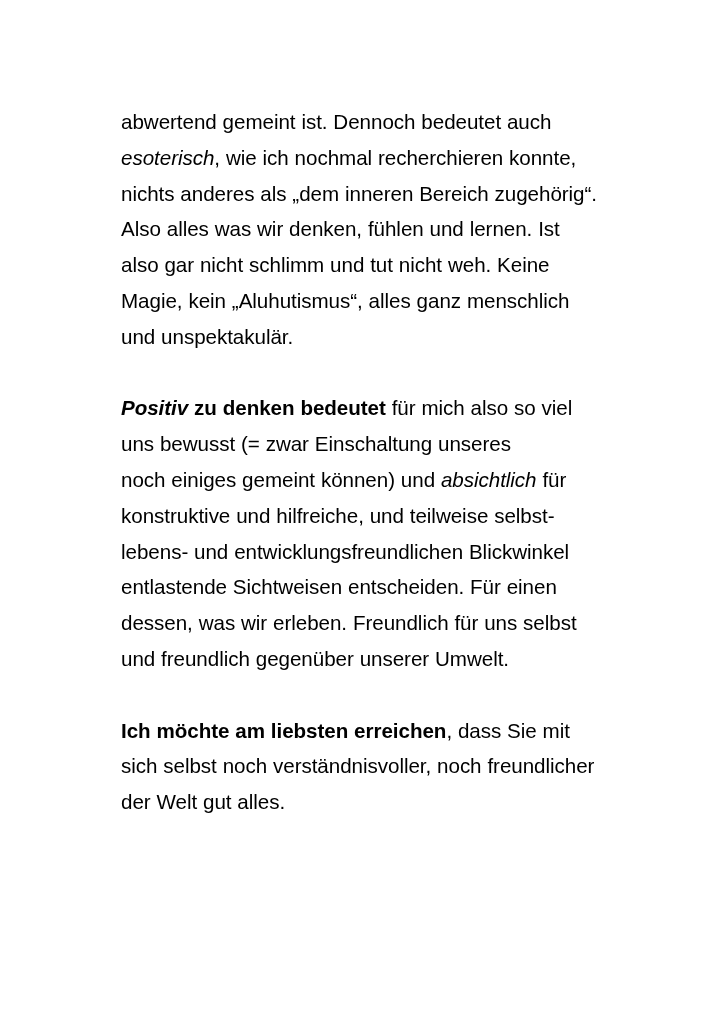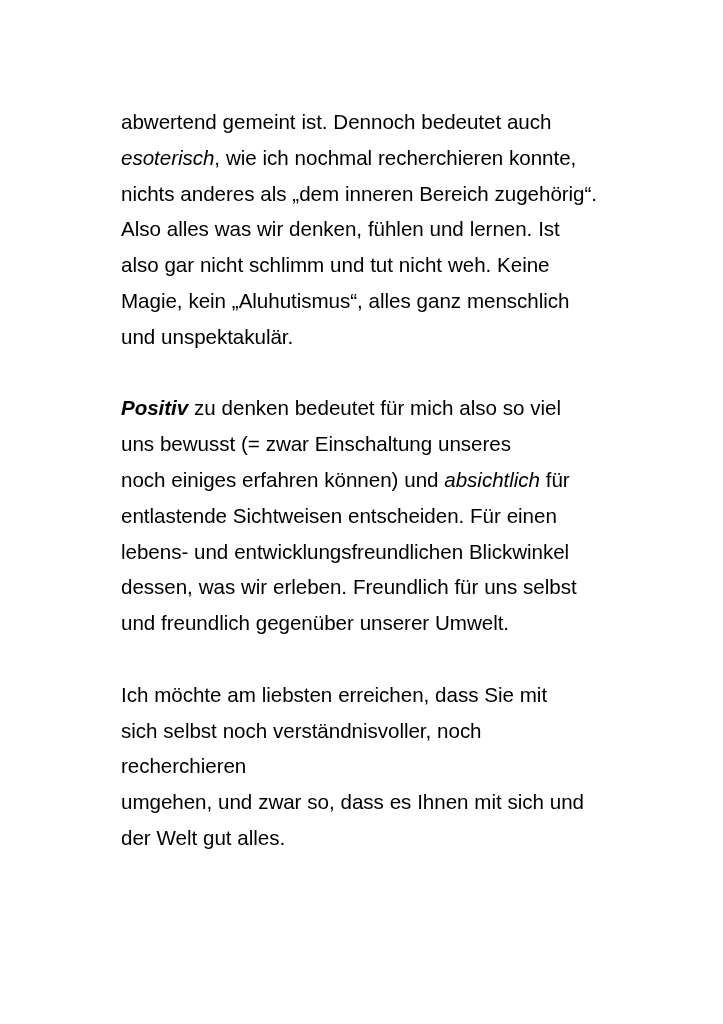--- a/index.html
+++ b/index.html
@@ -40,21 +40,21 @@
     letter-spacing: -0.05px;
     text-align: left;
     margin: 0 0 35.8px 0;
     word-spacing: 0.2px;
   }
   .para:last-child {
     margin-bottom: 0;
   }
 
   
-  .b  { font-weight: 400; }
+  .b  { font-weight: 700; }
   .i  { font-style: italic; }
   .bi { font-weight: 700; font-style: italic; margin-top: 24px; }
 
   
   .line { display: block; white-space: pre-wrap; }
 </style>
 </head>
 <body>
 
 <div class="page">
@@ -65,26 +65,26 @@
         <span class="line"><span class="i">esoterisch</span><span>, wie ich nochmal recherchieren konnte,</span></span>
         <span class="line"><span>nichts anderes als „dem inneren Bereich zugehörig“.</span></span>
         <span class="line"><span>Also alles was wir denken, fühlen und lernen. Ist</span></span>
         <span class="line"><span>also gar nicht schlimm und tut nicht weh. Keine</span></span>
         <span class="line"><span>Magie, kein „Aluhutismus“, alles ganz menschlich</span></span>
         <span class="line"><span>und unspektakulär.</span></span>
       </p>
       <p class="para">
         <span class="line"><span class="bi">Positiv</span><span> </span><span class="b">zu denken bedeutet</span><span> für mich also so viel</span></span>
         <span class="line"><span>uns bewusst (= zwar Einschaltung unseres</span></span>
-        <span class="line"><span>noch einiges erfahren können) und </span><span class="i">absichtlich</span><span> für</span></span>
+        <span class="line"><span>noch einiges gemeint können) und </span><span class="i">absichtlich</span><span> für</span></span>
+        <span class="line"><span>konstruktive und hilfreiche, und teilweise selbst-</span></span>
+        <span class="line"><span>lebens- und entwicklungsfreundlichen Blickwinkel</span></span>
         <span class="line"><span>entlastende Sichtweisen entscheiden. Für einen</span></span>
-        <span class="line"><span>lebens- und entwicklungsfreundlichen Blickwinkel</span></span>
         <span class="line"><span>dessen, was wir erleben. Freundlich für uns selbst</span></span>
         <span class="line"><span>und freundlich gegenüber unserer Umwelt.</span></span>
       </p>
       <p class="para">
         <span class="line"><span class="b">Ich möchte am liebsten erreichen</span><span>, dass Sie mit</span></span>
-        <span class="line"><span>sich selbst noch verständnisvoller, noch recherchieren</span></span>
-        <span class="line"><span>umgehen, und zwar so, dass es Ihnen mit sich und</span></span>
+        <span class="line"><span>sich selbst noch verständnisvoller, noch freundlicher</span></span>
         <span class="line"><span>der Welt gut alles.</span></span>
       </p>
     </div>
 </div>
 
 </body></html>

